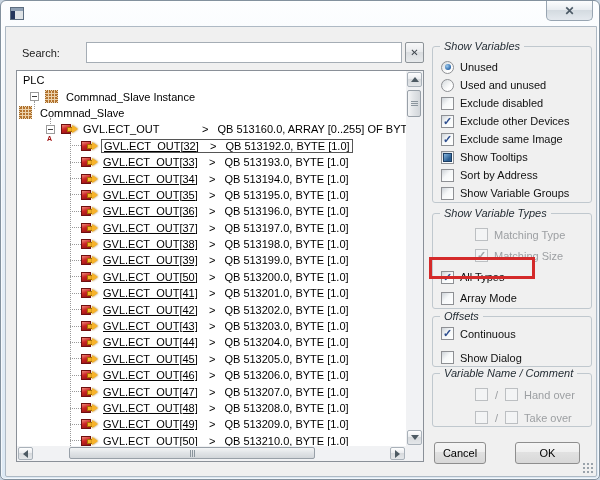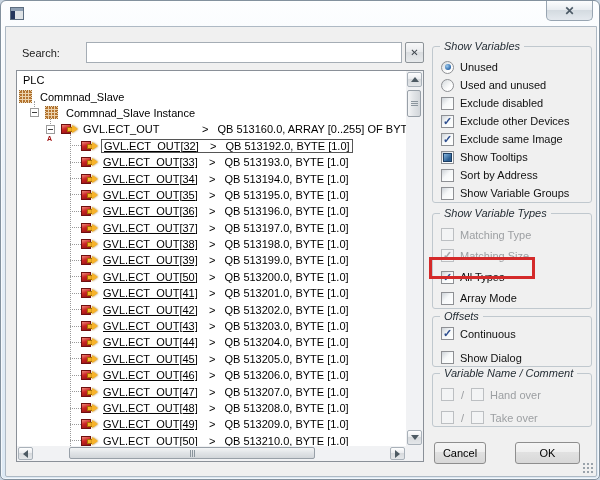--- a/index.html
+++ b/index.html
@@ -76,21 +76,21 @@
   .vthumb::after{content:"";width:7px;height:5px;background:repeating-linear-gradient(#8b959d 0 1px,rgba(0,0,0,0) 1px 2px);}
   .hthumb{position:absolute;top:1px;height:12px;left:52px;width:246px;border:1px solid #98a0a8;border-radius:2px;
     background:linear-gradient(#f4f5f6,#e2e5e8 45%,#d2d6da);display:flex;align-items:center;justify-content:center;}
   .hthumb::after{content:"";height:7px;width:5px;background:repeating-linear-gradient(90deg,#8b959d 0 1px,rgba(0,0,0,0) 1px 2px);}
 
   
   .gb{position:absolute;left:426px;width:160px;border:1px solid #c0c8ce;border-radius:3px;}
   .gb-title{position:absolute;top:-7px;left:7px;background:#f0f0f0;padding:0 4px;font-size:11px;color:#252e36;font-style:italic;}
   .opt-list{position:absolute;left:8px;right:2px;top:0;bottom:0;display:flex;flex-direction:column;justify-content:space-between;}
   .opt{display:flex;align-items:center;gap:6px;font-size:11px;color:#101010;}
-  .opt.disabled{color:#9c9fa2;}
+  .opt.disabled{color:#9c9fa2;margin-left:34px;}
   .gb-sv{top:19px;height:157px;}  .gb-sv .opt{height:18.6px;}  .gb-sv .opt-list{padding-top:11px;}
   .gb-svt{top:186px;height:96px;} .gb-svt .opt{height:19.5px;} .gb-svt .opt-list{padding-top:11px;}
   .gb-off{top:289px;height:51px;} .gb-off .opt{height:17px;}   .gb-off .opt-list{padding-top:8px;}
   .gb-vnc{top:346px;height:54px;} .gb-vnc .opt{height:17px;}   .gb-vnc .opt-list{padding-top:12px;}
   .cb{width:13px;height:13px;border:1px solid #8e9094;flex:none;display:inline-flex;align-items:center;justify-content:center;
     background:linear-gradient(135deg,#ced3d8,#f6f8f9 45%,#ffffff);font-size:11px;line-height:1;color:#2f4f8f;font-weight:bold;}
   .cb.disabled{border-color:#bcbfc2;background:#f3f4f5;color:#a3a7aa;}
   .cb .fill{width:9px;height:9px;background:linear-gradient(135deg,#85b6e0,#2c5f93 70%);border:1px solid #1d3e63;}
   .rb{width:13px;height:13px;border:1px solid #8e9094;border-radius:50%;flex:none;display:inline-flex;align-items:center;justify-content:center;
     background:linear-gradient(135deg,#d5dadd,#fdfdfd 65%);}
@@ -127,28 +127,28 @@
     </button>
 
     <div class="tree">
       <div class="tree-rows" id="tree-rows">
         <div class="vline vline-a"></div>
         <div class="vline vline-b"></div>
         <div class="vline vline-c"></div>
       <div class="trow lvl0">
             <span class="name">PLC</span>
           </div>
-          <div class="trow lvl1">
-            <span class="dicon"></span>
-            <span class="name">Commnad_Slave</span>
-          </div>
           <div class="trow lvl2">
             <span class="exp"></span>
             <span class="dicon"></span>
             <span class="name">Commnad_Slave Instance</span>
+          </div>
+          <div class="trow lvl1">
+            <span class="dicon"></span>
+            <span class="name">Commnad_Slave</span>
           </div>
           <div class="trow lvl3">
             <span class="exp"></span>
             <span class="badge">A</span>
             <span class="vicon">
               <span class="vbox"></span>
               <span class="vbar"></span>
               <span class="varrow"></span>
             </span>
             <span class="name">GVL.ECT_OUT</span>

